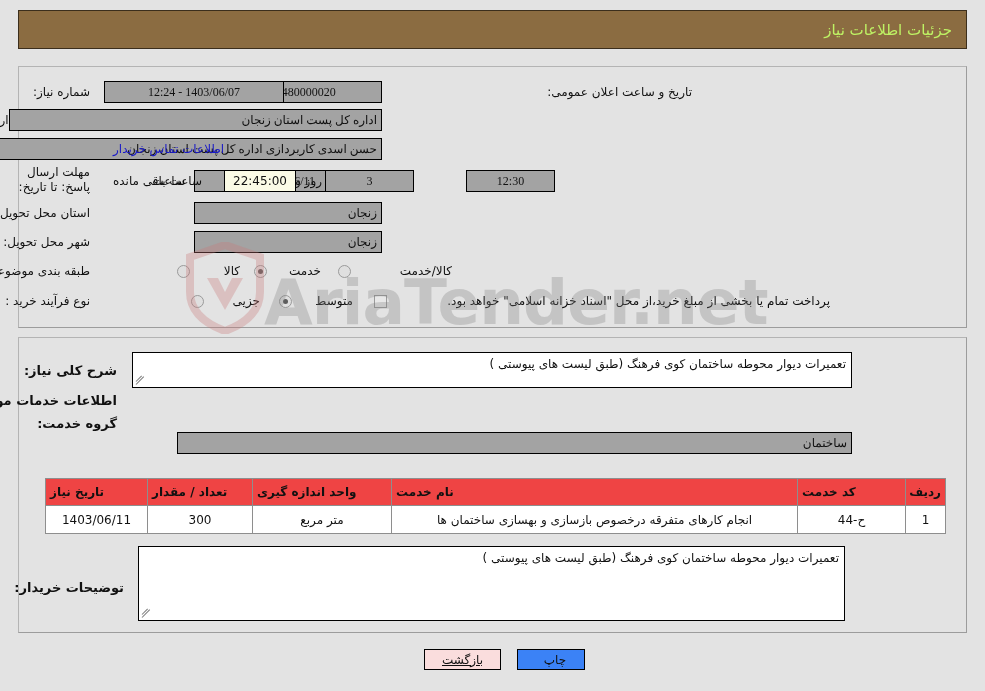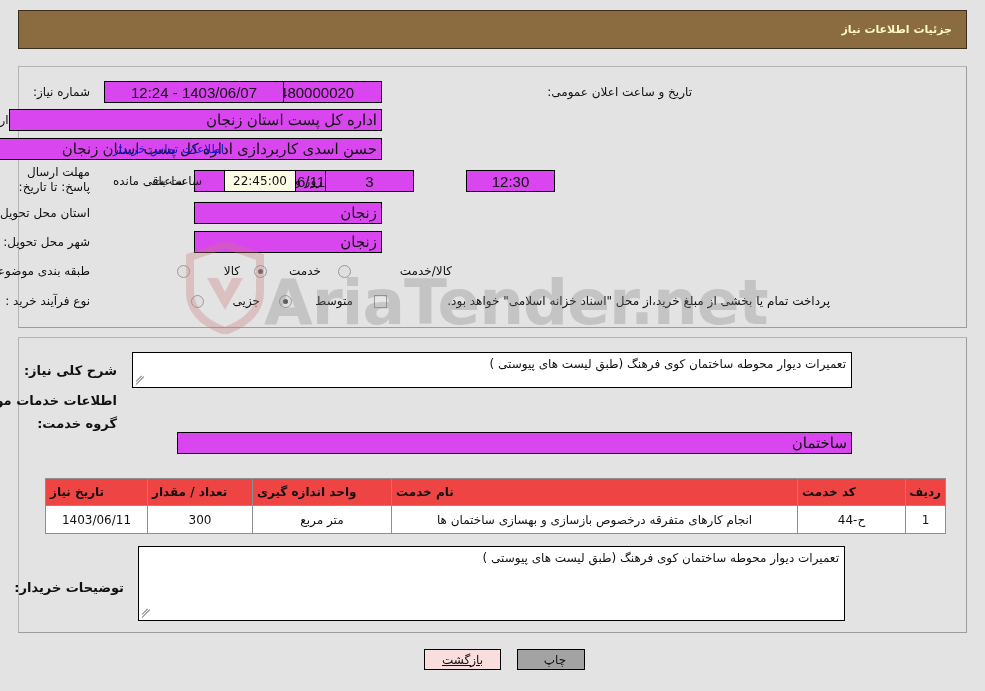--- a/index.html
+++ b/index.html
@@ -63,46 +63,45 @@
     box-sizing: border-box;
     background: #8b6c41;
     border: 1px solid #3b2e1c;
     display: flex;
     align-items: center;
     justify-content: flex-start;
     padding: 0 14px;
     z-index: 2;
   }
   #title-bar .title-text {
-    color: #fef9c3;
-    font-size: 11px;
-    font-weight: bold;
+    color: #bef264;
+    font-size: 15px;
   }
 
   
   .panel {
     position: absolute;
     box-sizing: border-box;
     background: transparent;
     border: 1px solid #9c9c9c;
     border-top-color: #b4b4b4;
     border-left-color: #b4b4b4;
     z-index: 2;
   }
   #panel-top    { left: 18px; top: 66px;  width: 949px; height: 262px; }
   #panel-bottom { left: 18px; top: 337px; width: 949px; height: 296px; }
 
   
   .fld {
     position: absolute;
     box-sizing: border-box;
-    background: #d946ef;
+    background: #a3a3a3;
     border: 1px solid #000000;
-    font-family: Liberation Sans, sans-serif;
-    font-size: 15px;
+    font-family: Liberation Serif, serif;
+    font-size: 12px;
     color: #111111;
     display: flex;
     align-items: center;
     white-space: nowrap;
     overflow: hidden;
     z-index: 4;
   }
   .fld.center { justify-content: center; }
   .fld.right  { justify-content: flex-start; padding-right: 4px; }
   .lbl {
@@ -360,14 +359,14 @@
 
 <div class="lbl bold" style="right:861px; top:580px; font-size:13px;">توضیحات خریدار:</div>
 <div class="ta" style="right:140px; top:546px; width:707px; height:75px;">
   <span>تعمیرات دیوار محوطه ساختمان کوی فرهنگ (طبق لیست های پیوستی )</span>
   <span class="grip">
       <span></span>
       <span></span>
     </span>
 </div>
 
-<div class="btn" id="btn-print" style="background: #a3a3a3; padding-left: 8px;">چاپ</div>
+<div class="btn" id="btn-print" style="background: #3b82f6; padding-left: 8px;">چاپ</div>
 <div class="btn" id="btn-back" style="background: rgb(250, 221, 221);">بازگشت</div>
 
 </body></html>

